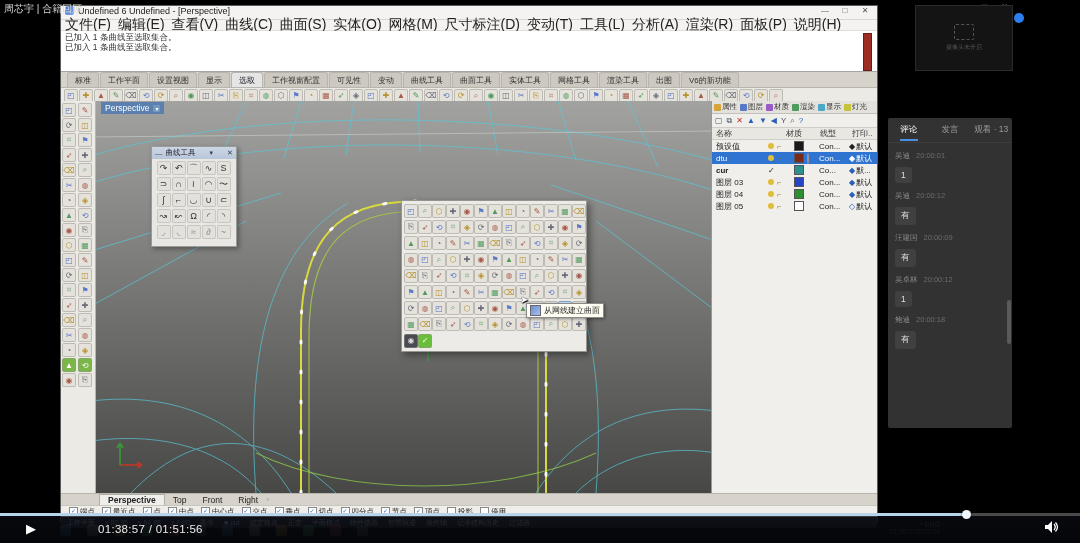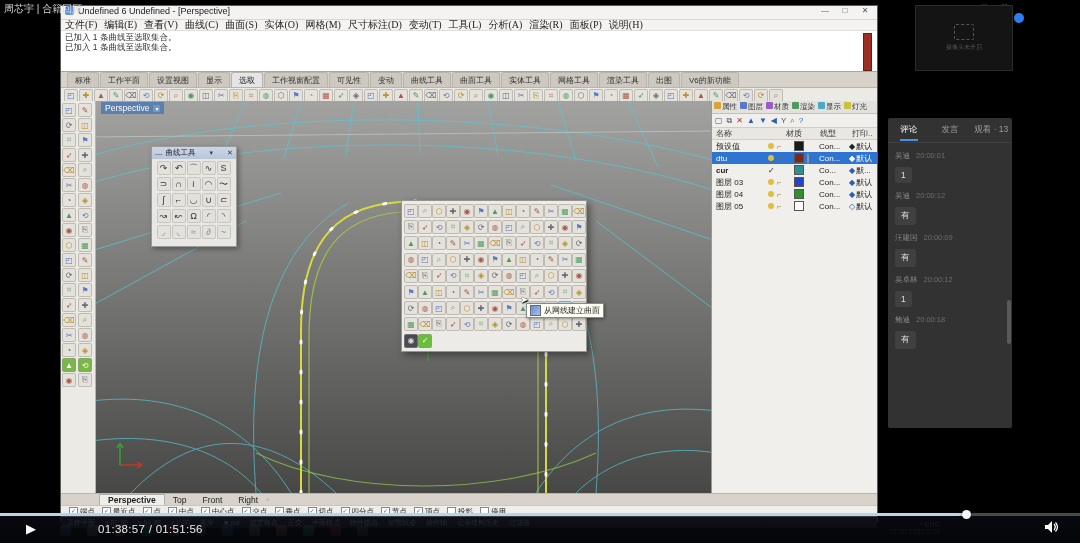--- a/index.html
+++ b/index.html
@@ -22,40 +22,40 @@
   .tb-ic{display:inline-block;width:11px;height:11px;border-radius:2px;margin-right:16px;vertical-align:middle;}
   .tray{position:absolute;right:70px;top:0;color:#9aa4b4;font-size:7px;line-height:7px;text-align:right;}
 
   
   .rhino{left:60px;top:5px;width:818px;height:517px;background:#efeeea;border:1px solid #5a5a5a;box-sizing:border-box;z-index:2;}
   .titlebar{height:13px;background:#f4f3f1;display:flex;align-items:flex-start;padding:0 2px;border-bottom:1px solid #d8d6d2;}
   .app-ic{width:9px;height:9px;background:linear-gradient(135deg,#3a6fd8,#7fa8e8);border-radius:2px;margin:0 4px 0 2px;}
   .title-text{font-size:9px;color:#222;flex:1;}
   .win-btn{width:20px;text-align:center;font-size:8px;color:#555;cursor:pointer;}
   .menubar{height:10px;display:flex;align-items:center;padding:0 4px;background:#f4f3f1;border-bottom:1px solid #e0dedb;}
-  .menu-item{font-size:10px;color:#222;margin-right:7px;white-space:nowrap;cursor:pointer;font-family:Liberation Serif, serif;}
+  .menu-item{font-size:14px;color:#222;margin-right:7px;white-space:nowrap;cursor:pointer;}
   .cmdarea{height:41px;background:#fff;border-bottom:1px solid #a8a6a2;position:relative;padding:1px 4px;box-sizing:border-box;}
   .cmdline{font-size:8.5px;color:#333;line-height:10px;white-space:nowrap;}
   .cmdprompt{font-size:8.5px;color:#111;line-height:11px;font-weight:bold;}
   .cmd-scroll{position:absolute;right:5px;top:2px;width:7px;height:36px;background:#9b2d23;border:1px solid #6e1d16;}
   .tabbar{height:15px;background:#d7d3ca;display:flex;align-items:flex-end;padding-left:6px;border-bottom:1px solid #b8b5ae;}
   .rtab{font-size:8px;color:#333;padding:2px 7px 1px;border:1px solid #b8b5ae;border-bottom:none;border-radius:3px 3px 0 0;background:#cdc9c0;margin-right:1px;white-space:nowrap;cursor:pointer;}
   .rtab.active{background:#e5e5e5;color:#111;}
   .toolbar{height:15px;background:#eceae5;border-bottom:1px solid #b8b5ae;display:flex;align-items:center;padding-left:3px;}
   .ic{width:12px;height:12px;border:1px solid rgba(150,148,140,.5);border-radius:2px;background:#e4e2da;
       display:flex;align-items:center;justify-content:center;font-size:8px;margin-right:1px;flex:0 0 auto;cursor:pointer;}
   .content{position:absolute;left:0;top:95px;width:816px;height:392px;display:flex;}
   .ldock{width:35px;height:100%;background:#eceae5;border-right:1px solid #b8b5ae;box-sizing:border-box;
          display:grid;grid-template-columns:16px 16px;grid-auto-rows:15px;justify-content:center;padding-top:2px;}
   .viewport{position:relative;width:615px;height:392px;overflow:hidden;background:linear-gradient(#a2a2a0,#474745);}
   .vp-label{position:absolute;left:5px;top:1px;background:#5b7fae;color:#fff;font-size:8.5px;padding:1px 4px;display:flex;align-items:center;z-index:3;cursor:pointer;}
   .vp-label .arr{margin-left:4px;font-size:6px;background:#7396bf;padding:0 2px;}
   .rpanel{width:166px;height:100%;background:#f0efeb;border-left:1px solid #9a9892;box-sizing:border-box;position:relative;font-size:8px;}
   .ptabs{height:12px;display:flex;align-items:center;padding:0 2px;background:#e3e1db;border-bottom:1px solid #c2c0ba;}
-  .ptab{display:flex;align-items:flex-start;margin-right:3px;font-size:7.5px;color:#333;cursor:pointer;}
+  .ptab{display:flex;align-items:center;margin-right:3px;font-size:7.5px;color:#333;cursor:pointer;}
   .ptab .sq{width:7px;height:7px;border-radius:1px;margin-right:1px;}
   .ltoolbar{height:13px;display:flex;align-items:center;padding:0 3px;border-bottom:1px solid #d0cec8;}
   .lt-btn{font-size:8px;margin-right:4px;color:#44506a;cursor:pointer;}
   .lheader{height:11px;display:flex;align-items:center;background:#e9e7e2;border-bottom:1px solid #d0cec8;color:#333;}
   .lrow{height:12px;display:flex;align-items:center;position:relative;color:#222;cursor:pointer;}
   .lrow.selected{background:#2f74d0;color:#fff;}
   .lcell-name{width:52px;padding-left:4px;overflow:hidden;white-space:nowrap;}
   .bulb{width:6px;height:6px;border-radius:50%;background:#e0bd3a;margin-right:3px;}
   .lockic{font-size:7px;color:#8a7430;margin-right:3px;}
   .swatch{width:8px;height:8px;border:1px solid #555;margin-right:3px;}

